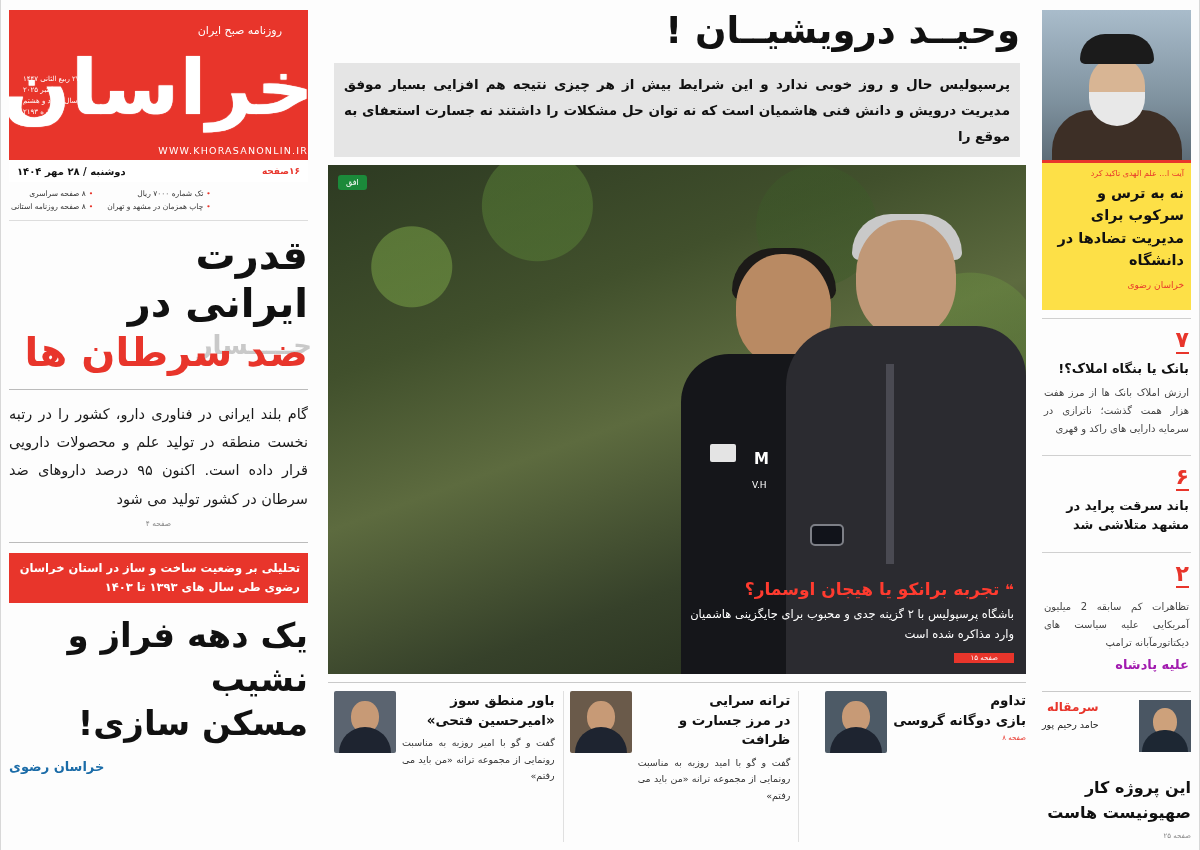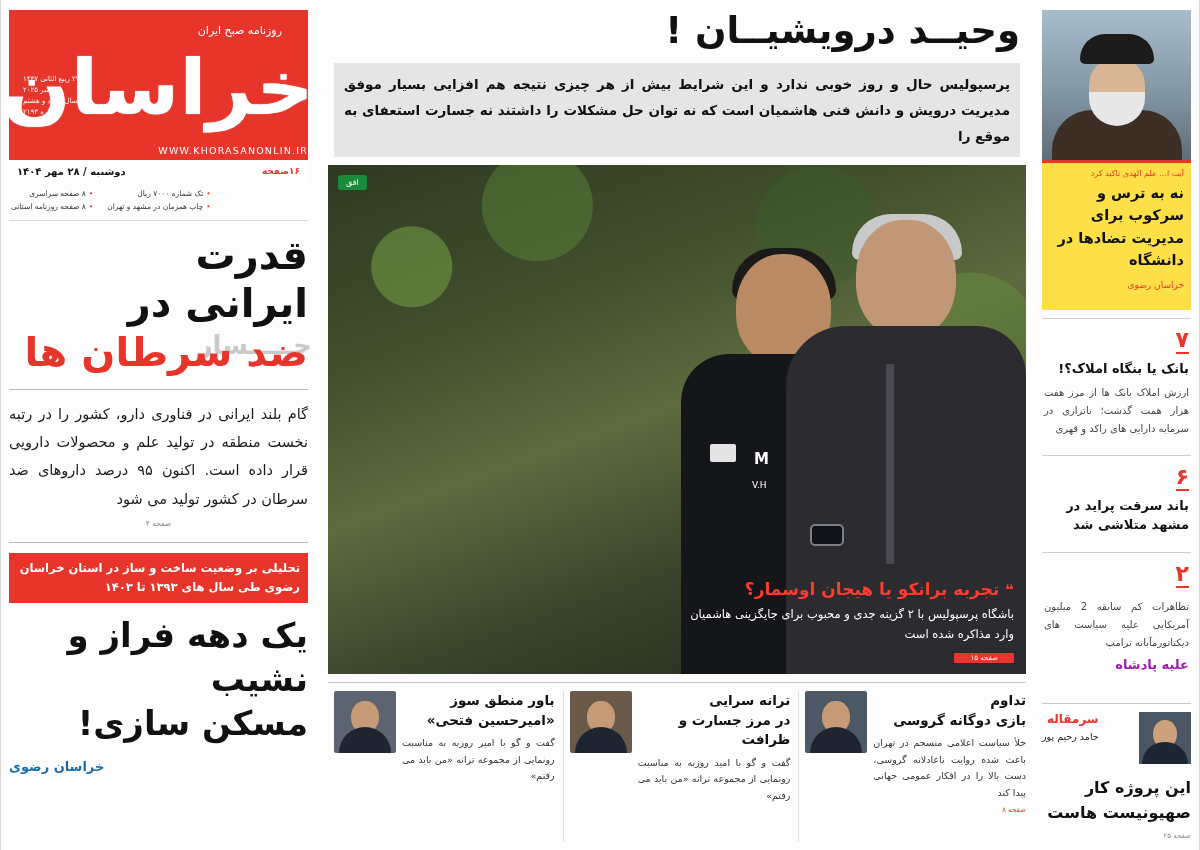--- a/index.html
+++ b/index.html
@@ -345,21 +345,21 @@
     border-top:1px solid #c9c9c9;
     padding-top:8px;
   }
   .col-head { display:flex; justify-content:space-between; align-items:flex-start; gap:6px;}
   .col-meta { text-align:right; }
   .col-meta .label { font-size:12px; color:#e8352b; font-weight:bold;}
   .col-meta .author { font-size:9.5px; color:#222; margin-top:5px;}
   .col-avatar { width:52px; height:52px; background:#4a5663; position:relative; overflow:hidden;}
   .col-avatar .f-head { position:absolute; top:8px; left:50%; transform:translateX(-50%); width:24px; height:28px; border-radius:48%; background:#cda17b;}
   .col-avatar .f-body { position:absolute; bottom:0; left:50%; transform:translateX(-50%); width:46px; height:22px; border-radius:22px 22px 0 0; background:#1d2733;}
-  .column-block h3 { font-size:16px; line-height:1.55; font-weight:bold; color:#111; margin-top:12px;}
+  .column-block h3 { font-size:16px; line-height:1.55; font-weight:bold; color:#111; margin-top:24px;}
   .column-ref { font-size:7px; color:#888; margin-top:6px; }
 </style>
 </head>
 <body>
 
 <div class="page">
 
   <div class="right-col">
 
     <div class="masthead">
@@ -447,21 +447,20 @@
         <p>باشگاه پرسپولیس با ۲ گزینه جدی و محبوب برای جایگزینی هاشمیان وارد مذاکره شده است</p>
         <span class="quote-ref">صفحه ۱۵</span>
       </div>
     </div>
 
     <div class="bottom-strip">
       <div class="bs-item">
         <div class="bs-text">
           <h4 style="white-space:pre-line;">تداوم
 بازی دوگانه گروسی</h4>
-          <p>خلأ سیاست اعلامی منسجم در تهران باعث شده روایت ناعادلانه گروسی، دست بالا را در افکار عمومی جهانی پیدا کند</p>
           <span class="bs-ref">صفحه ۸</span>
         </div>
         <div class="bs-photo ph-c">
           <div class="f-head"></div>
           <div class="f-body"></div>
         </div>
       </div>
 
       <div class="bs-item">
         <div class="bs-text">

